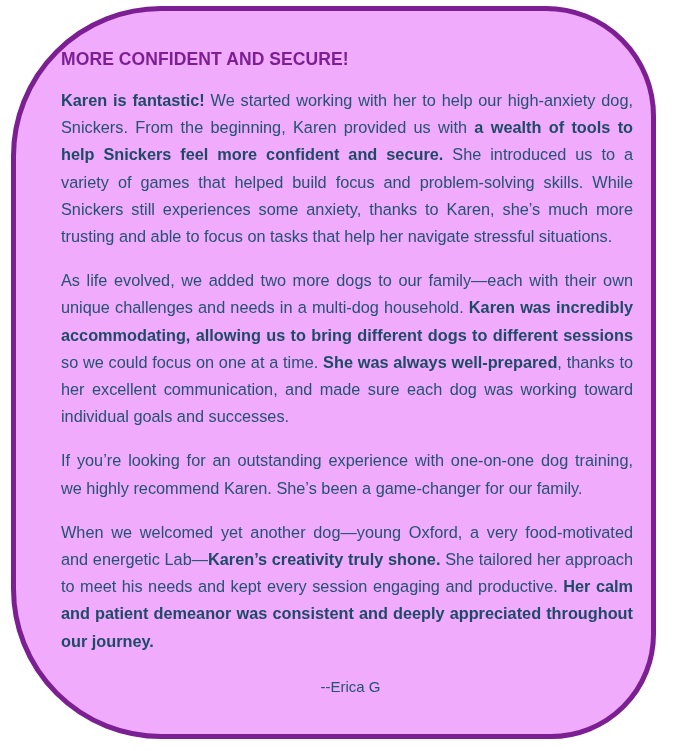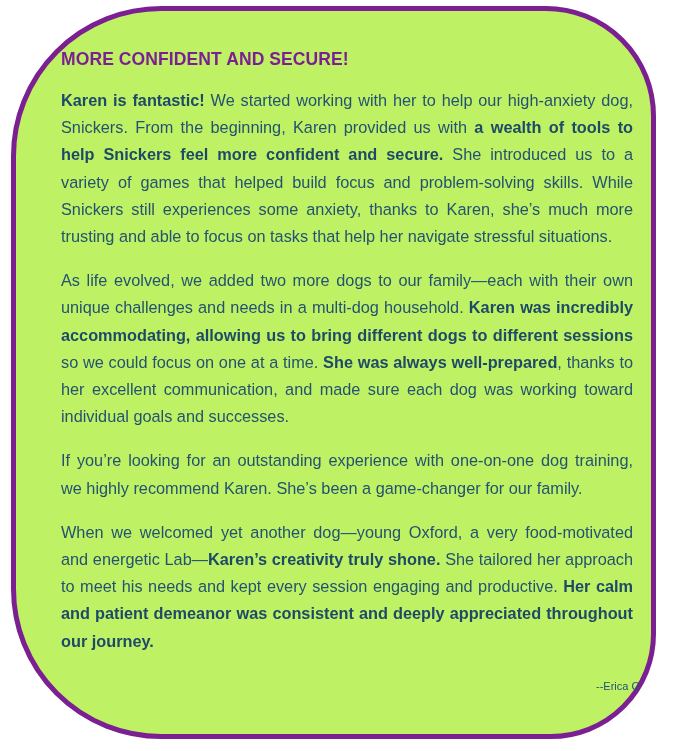--- a/index.html
+++ b/index.html
@@ -19,21 +19,21 @@
     left: 11px;
     top: 6px;
     width: 645px;
     height: 733px;
     box-sizing: border-box;
     border: 5px solid #7b1f92;
     border-top-left-radius: 150px;
     border-bottom-left-radius: 150px;
     border-top-right-radius: 110px;
     border-bottom-right-radius: 105px;
-    background: #bef264;
+    background: #f0abfc;
   }
 
   #card-inner {
     position: absolute;
     left: 45px;
     top: 36px;
     width: 579px;
   }
 
   .heading {
@@ -52,24 +52,24 @@
     text-align: justify;
     margin: 0 7px 17px 0;
     -webkit-hyphens: none;
     hyphens: none;
   }
   .para:last-of-type { margin-bottom: 0; }
 
   .para b { font-weight: bold; color: #1e4a68; }
 
   .signature {
-    font-size: 11px;
+    font-size: 15px;
     line-height: 27.2px;
     color: #255272;
-    text-align: right;
+    text-align: center;
     margin-top: 18px;
   }
 </style>
 </head>
 <body>
 
 <div id="testimonial-card">
   <div id="card-inner">
 
     <div class="heading">MORE CONFIDENT AND SECURE!</div>

